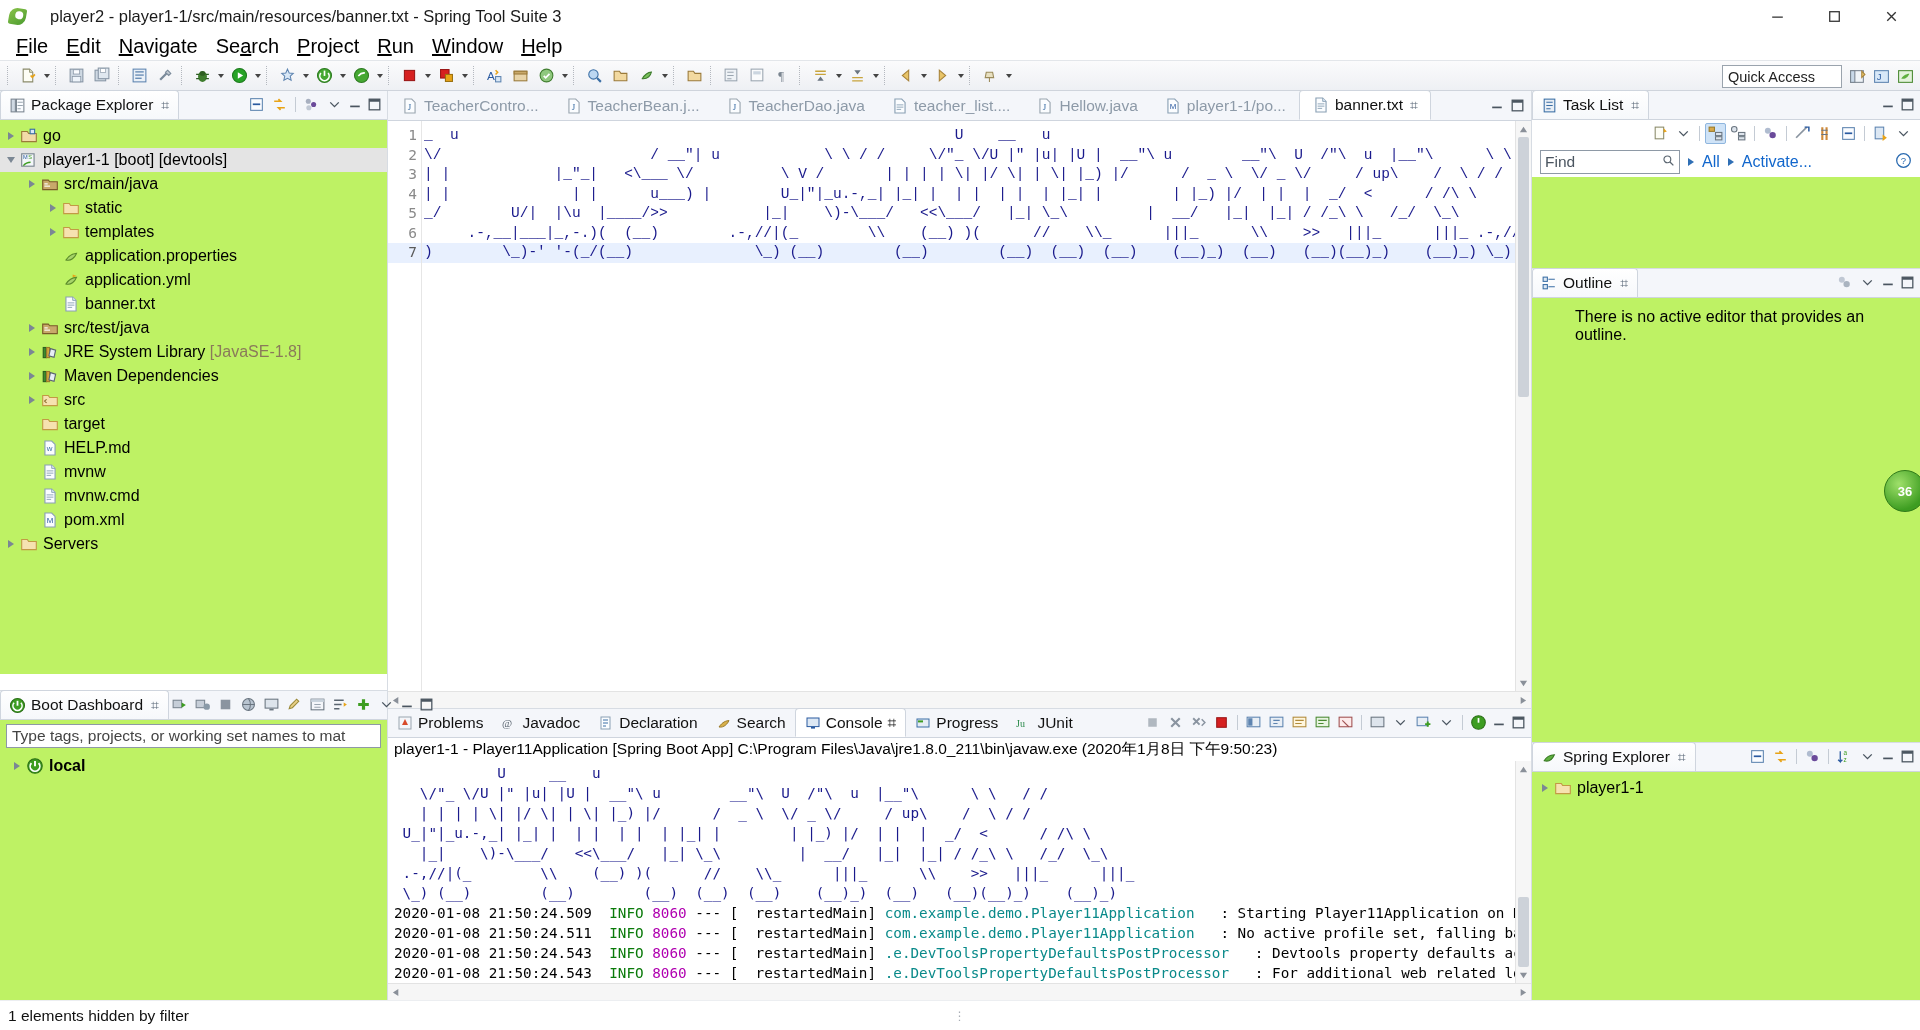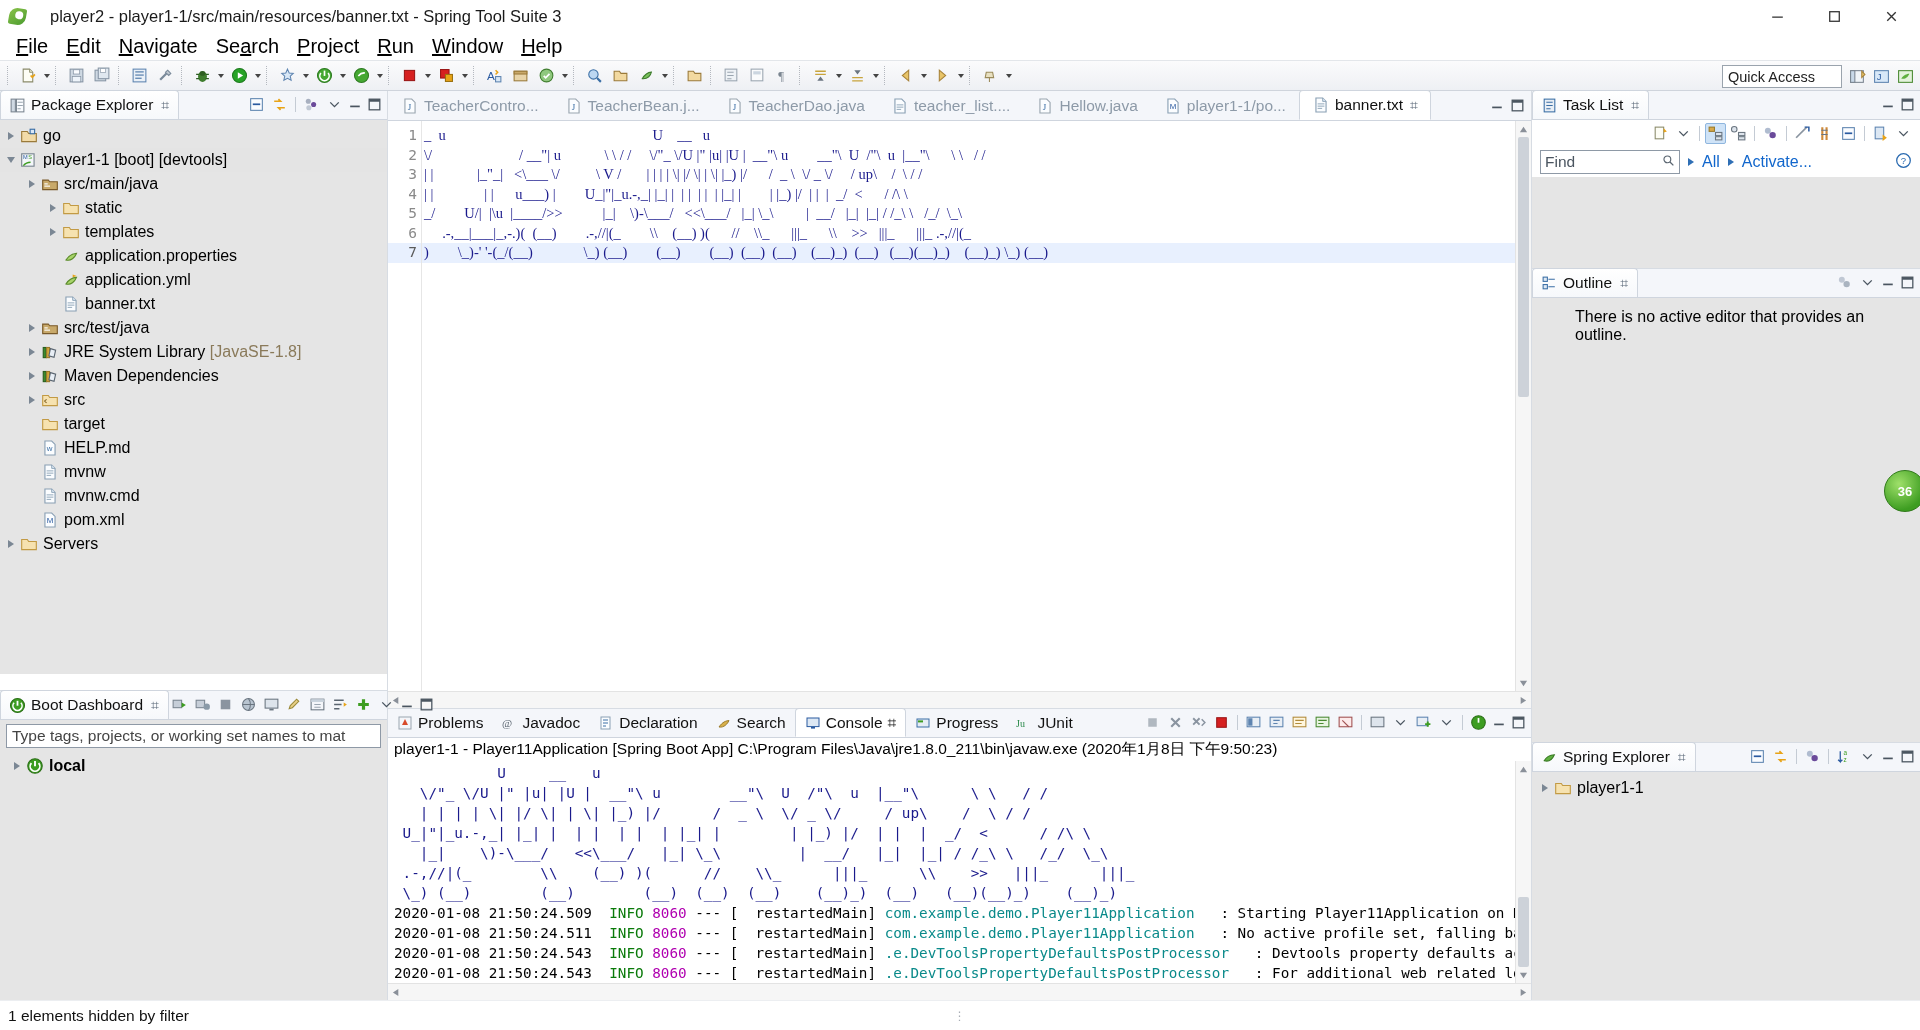--- a/index.html
+++ b/index.html
@@ -103,21 +103,21 @@
     border: 1px solid #cfd5de; border-bottom: none;
     border-radius: 4px 4px 0 0;
     font-size: 15.5px; color: #111; white-space: nowrap;
   }
   .view-tab .x { color: #5a6878; font-size: 14px; margin-left: 3px; }
   .view-tools { margin-left: auto; display: flex; align-items: center; gap: 2px; padding-right: 4px; height: 29px; }
   .vt-btn { width: 21px; height: 21px; display: flex; align-items: center; justify-content: center; border-radius: 2px; }
   .vsep { width: 1px; height: 15px; background: #c4cbd4; margin: 0 3px; }
   .min-ico, .max-ico { width: 17px; height: 17px; display:flex; align-items:center; justify-content:center; }
 
-  .view-body { flex: 1; overflow: hidden; background: #e5e5e5; position: relative; }
+  .view-body { flex: 1; overflow: hidden; background: #bef264; position: relative; }
 
   
   .left-col { width: 388px; min-width: 388px; display: flex; flex-direction: column; border-right: 1px solid #d7dce3; }
   .pkg-explorer { flex: 1; min-height: 0; }
   .boot-dash { height: 310px; min-height: 310px; border-top: 1px solid #d7dce3; margin-top: 16px; }
 
   
   .tree { padding: 4px 0 0 0; font-size: 16px; }
   .trow { display: flex; align-items: center; height: 24px; white-space: nowrap; padding-left: 4px; }
   .trow.selected { background: #e4e4e4; }
@@ -161,21 +161,21 @@
   .editor-body { flex: 1; min-height: 0; display: flex; position: relative; background: #ffffff; overflow: hidden; }
   .ruler {
     width: 34px; min-width: 34px; background: #ffffff;
     border-right: 1px solid #e6e6e6;
     font-family: "DejaVu Sans Mono", monospace; font-size: 14.5px;
     color: #8a8a8a; text-align: right; padding-top: 5px;
   }
   .ruler div { height: 19.5px; line-height: 19.5px; padding-right: 4px; }
   .code {
     flex: 1; min-width: 0; padding-top: 5px; overflow: hidden;
-    font-family: Liberation Serif, serif; font-size: 14.5px;
+    font-family: Liberation Mono, monospace; font-size: 14.5px;
     color: #1a1a8c; white-space: pre;
   }
   .code div { height: 19.5px; line-height: 19.5px; padding-left: 2px; }
   .code div.cur { background: #e8f0fe; }
   .ruler div.cur { background: #e8f0fe; color: #5a5a5a; }
 
   .vscroll-col { width: 16px; min-width: 16px; background: #f6f6f6; border-left: 1px solid #e3e3e3; display: flex; flex-direction: column; }
   .sb-arrow { height: 16px; display: flex; align-items: center; justify-content: center; }
   .sb-track { flex: 1; }
   .sb-thumb { background: #cdd2d9; border-radius: 2px; }

